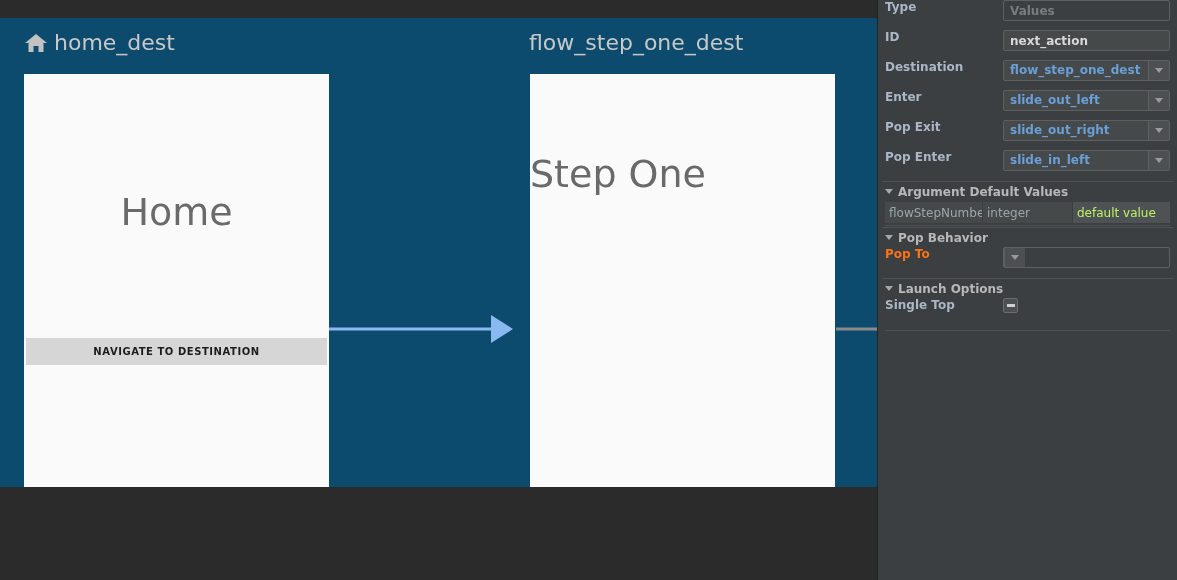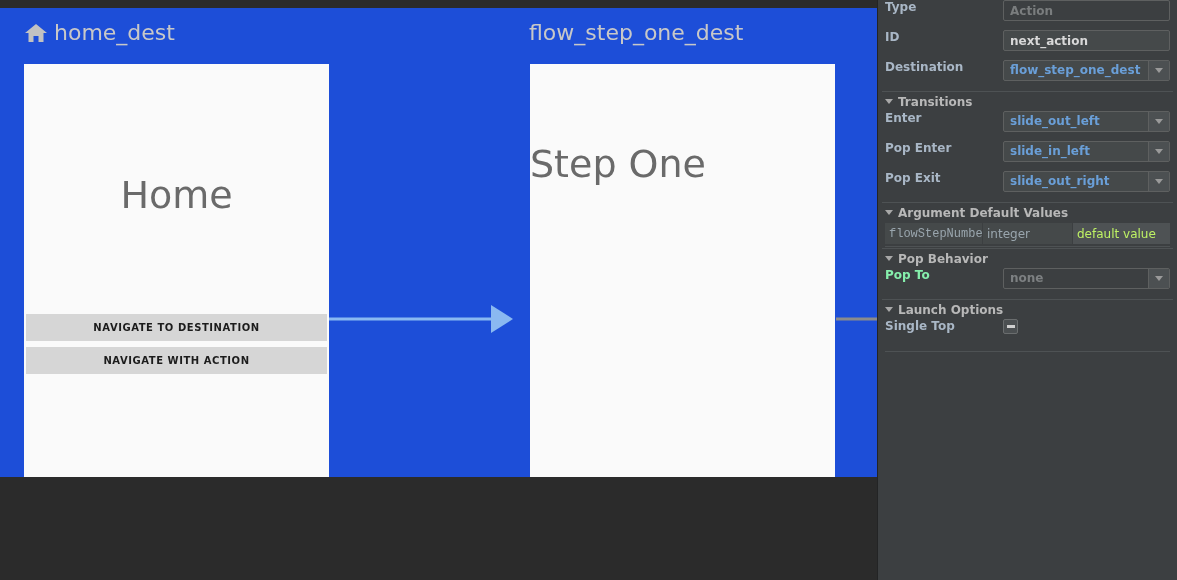--- a/index.html
+++ b/index.html
@@ -14,24 +14,24 @@
     overflow: hidden;
     font-family: "DejaVu Sans", "Liberation Sans", sans-serif;
     font-size: 12px;
     color: #bbbbbb;
     position: relative;
   }
 
   
   #canvas {
     position: absolute;
-    left: 0; top: 8px;
+    left: 0; top: 18px;
     width: 877px;
     height: 469px;
-    background: #1d4ed8;
+    background: #0c4a6e;
     overflow: hidden;
   }
 
   .dest-group { position: absolute; }
 
   .dest-title {
     position: absolute;
     white-space: nowrap;
     color: #c8c8c8;
     font-size: 22px;
@@ -112,21 +112,21 @@
     font-weight: bold;
   }
   .prop-label {
     width: 118px;
     flex: 0 0 118px;
     color: #a9b7c6;
     font-size: 12px;
     white-space: nowrap;
     overflow: hidden;
   }
-  .prop-label.dim { color: #86efac; }
+  .prop-label.dim { color: #f97316; }
 
   .field {
     flex: 1 1 auto;
     height: 21px;
     box-sizing: border-box;
     background: #45494a;
     border: 1px solid #5e6060;
     border-radius: 2px;
     color: #d8d8d8;
     display: flex;
@@ -202,21 +202,21 @@
     border-right: 1px solid #3c3f41;
     color: #9aa6ae;
     display: flex;
     align-items: center;
     padding: 0 4px;
     font-size: 12px;
     overflow: hidden;
     white-space: nowrap;
     box-sizing: border-box;
   }
-  .arg-cell.name { flex: 0 0 98px; font-family: Liberation Mono, monospace; }
+  .arg-cell.name { flex: 0 0 98px; }
   .arg-cell.type { flex: 1 1 auto; }
   .arg-cell.value { flex: 0 0 97px; background: #4e5254; color: #bef264; border-right: none; }
 
   
   .tri-check {
     width: 15px; height: 15px;
     background: #4b4f51;
     border: 1px solid #6a6d6e;
     border-radius: 2px;
     display: flex;
@@ -255,21 +255,20 @@
         </svg>
       </span>
       <span>home_dest</span>
     </div>
 
     <div class="phone-card" style="left:24px; top:56px; width:305px; height:510px;">
       <div style="flex:1 1 auto; display:flex; align-items:center; justify-content:center;margin-top:12px;">
         <div class="screen-title">Home</div>
       </div>
       <div class="mat-button" style="height:27px; margin:0 2px 6px 2px;">NAVIGATE TO DESTINATION</div>
-      <div class="mat-button" style="height:27px; margin:0 2px 0 2px;">NAVIGATE WITH ACTION</div>
       <div style="flex:1 1 auto;"></div>
     </div>
   </div>
 
   <div class="dest-group">
     <div class="dest-title" style="left:529px; top:12px;">
       <span>flow_step_one_dest</span>
     </div>
 
     <div class="phone-card" style="left:530px; top:56px; width:305px; height:510px;">
@@ -283,65 +282,61 @@
 
   <svg style="position:absolute; left:0; top:0; pointer-events:none;" viewBox="0 0 877 580" width="877" height="580">
     <line x1="735" y1="580" x2="877" y2="534" stroke="#8b8b8b" stroke-width="2.5"></line>
   </svg>
 </div>
 
 <div id="properties">
 
   <div class="prop-row">
     <div class="prop-label">Type</div>
-    <div class="field placeholder">Action</div>
+    <div class="field placeholder">Values</div>
   </div>
 
   <div class="prop-row">
     <div class="prop-label">ID</div>
     <div class="field">next_action</div>
   </div>
 
   <div class="prop-row">
     <div class="prop-label">Destination</div>
     <div class="field combo">
       <span class="combo-value">flow_step_one_dest</span>
       <span class="combo-arrow">
           <i class="tri-down"></i>
         </span>
     </div>
   </div>
 
-  <div class="section-head">
-    <i class="tri"></i>
-    <span>Transitions</span>
-  </div>
 
   <div class="prop-row">
     <div class="prop-label">Enter</div>
     <div class="field combo">
       <span class="combo-value">slide_out_left</span>
       <span class="combo-arrow">
           <i class="tri-down"></i>
         </span>
     </div>
   </div>
   <div class="prop-row">
+    <div class="prop-label">Pop Exit</div>
+    <div class="field combo">
+      <span class="combo-value">slide_out_right</span>
+      <span class="combo-arrow">
+          <i class="tri-down"></i>
+        </span>
+    </div>
+  </div>
+  <div class="prop-row">
     <div class="prop-label">Pop Enter</div>
     <div class="field combo">
       <span class="combo-value">slide_in_left</span>
-      <span class="combo-arrow">
-          <i class="tri-down"></i>
-        </span>
-    </div>
-  </div>
-  <div class="prop-row">
-    <div class="prop-label">Pop Exit</div>
-    <div class="field combo">
-      <span class="combo-value">slide_out_right</span>
       <span class="combo-arrow">
           <i class="tri-down"></i>
         </span>
     </div>
   </div>
 
   <div class="section-head">
     <i class="tri"></i>
     <span>Argument Default Values</span>
   </div>
@@ -352,21 +347,20 @@
   </div>
   <div class="divider"></div>
 
   <div class="section-head">
     <i class="tri"></i>
     <span>Pop Behavior</span>
   </div>
   <div class="prop-row">
     <div class="prop-label dim">Pop To</div>
     <div class="field combo" style="background:#3c3f41;">
-      <span class="combo-value dim">none</span>
       <span class="combo-arrow">
           <i class="tri-down"></i>
         </span>
     </div>
   </div>
 
   <div class="section-head">
     <i class="tri"></i>
     <span>Launch Options</span>
   </div>

